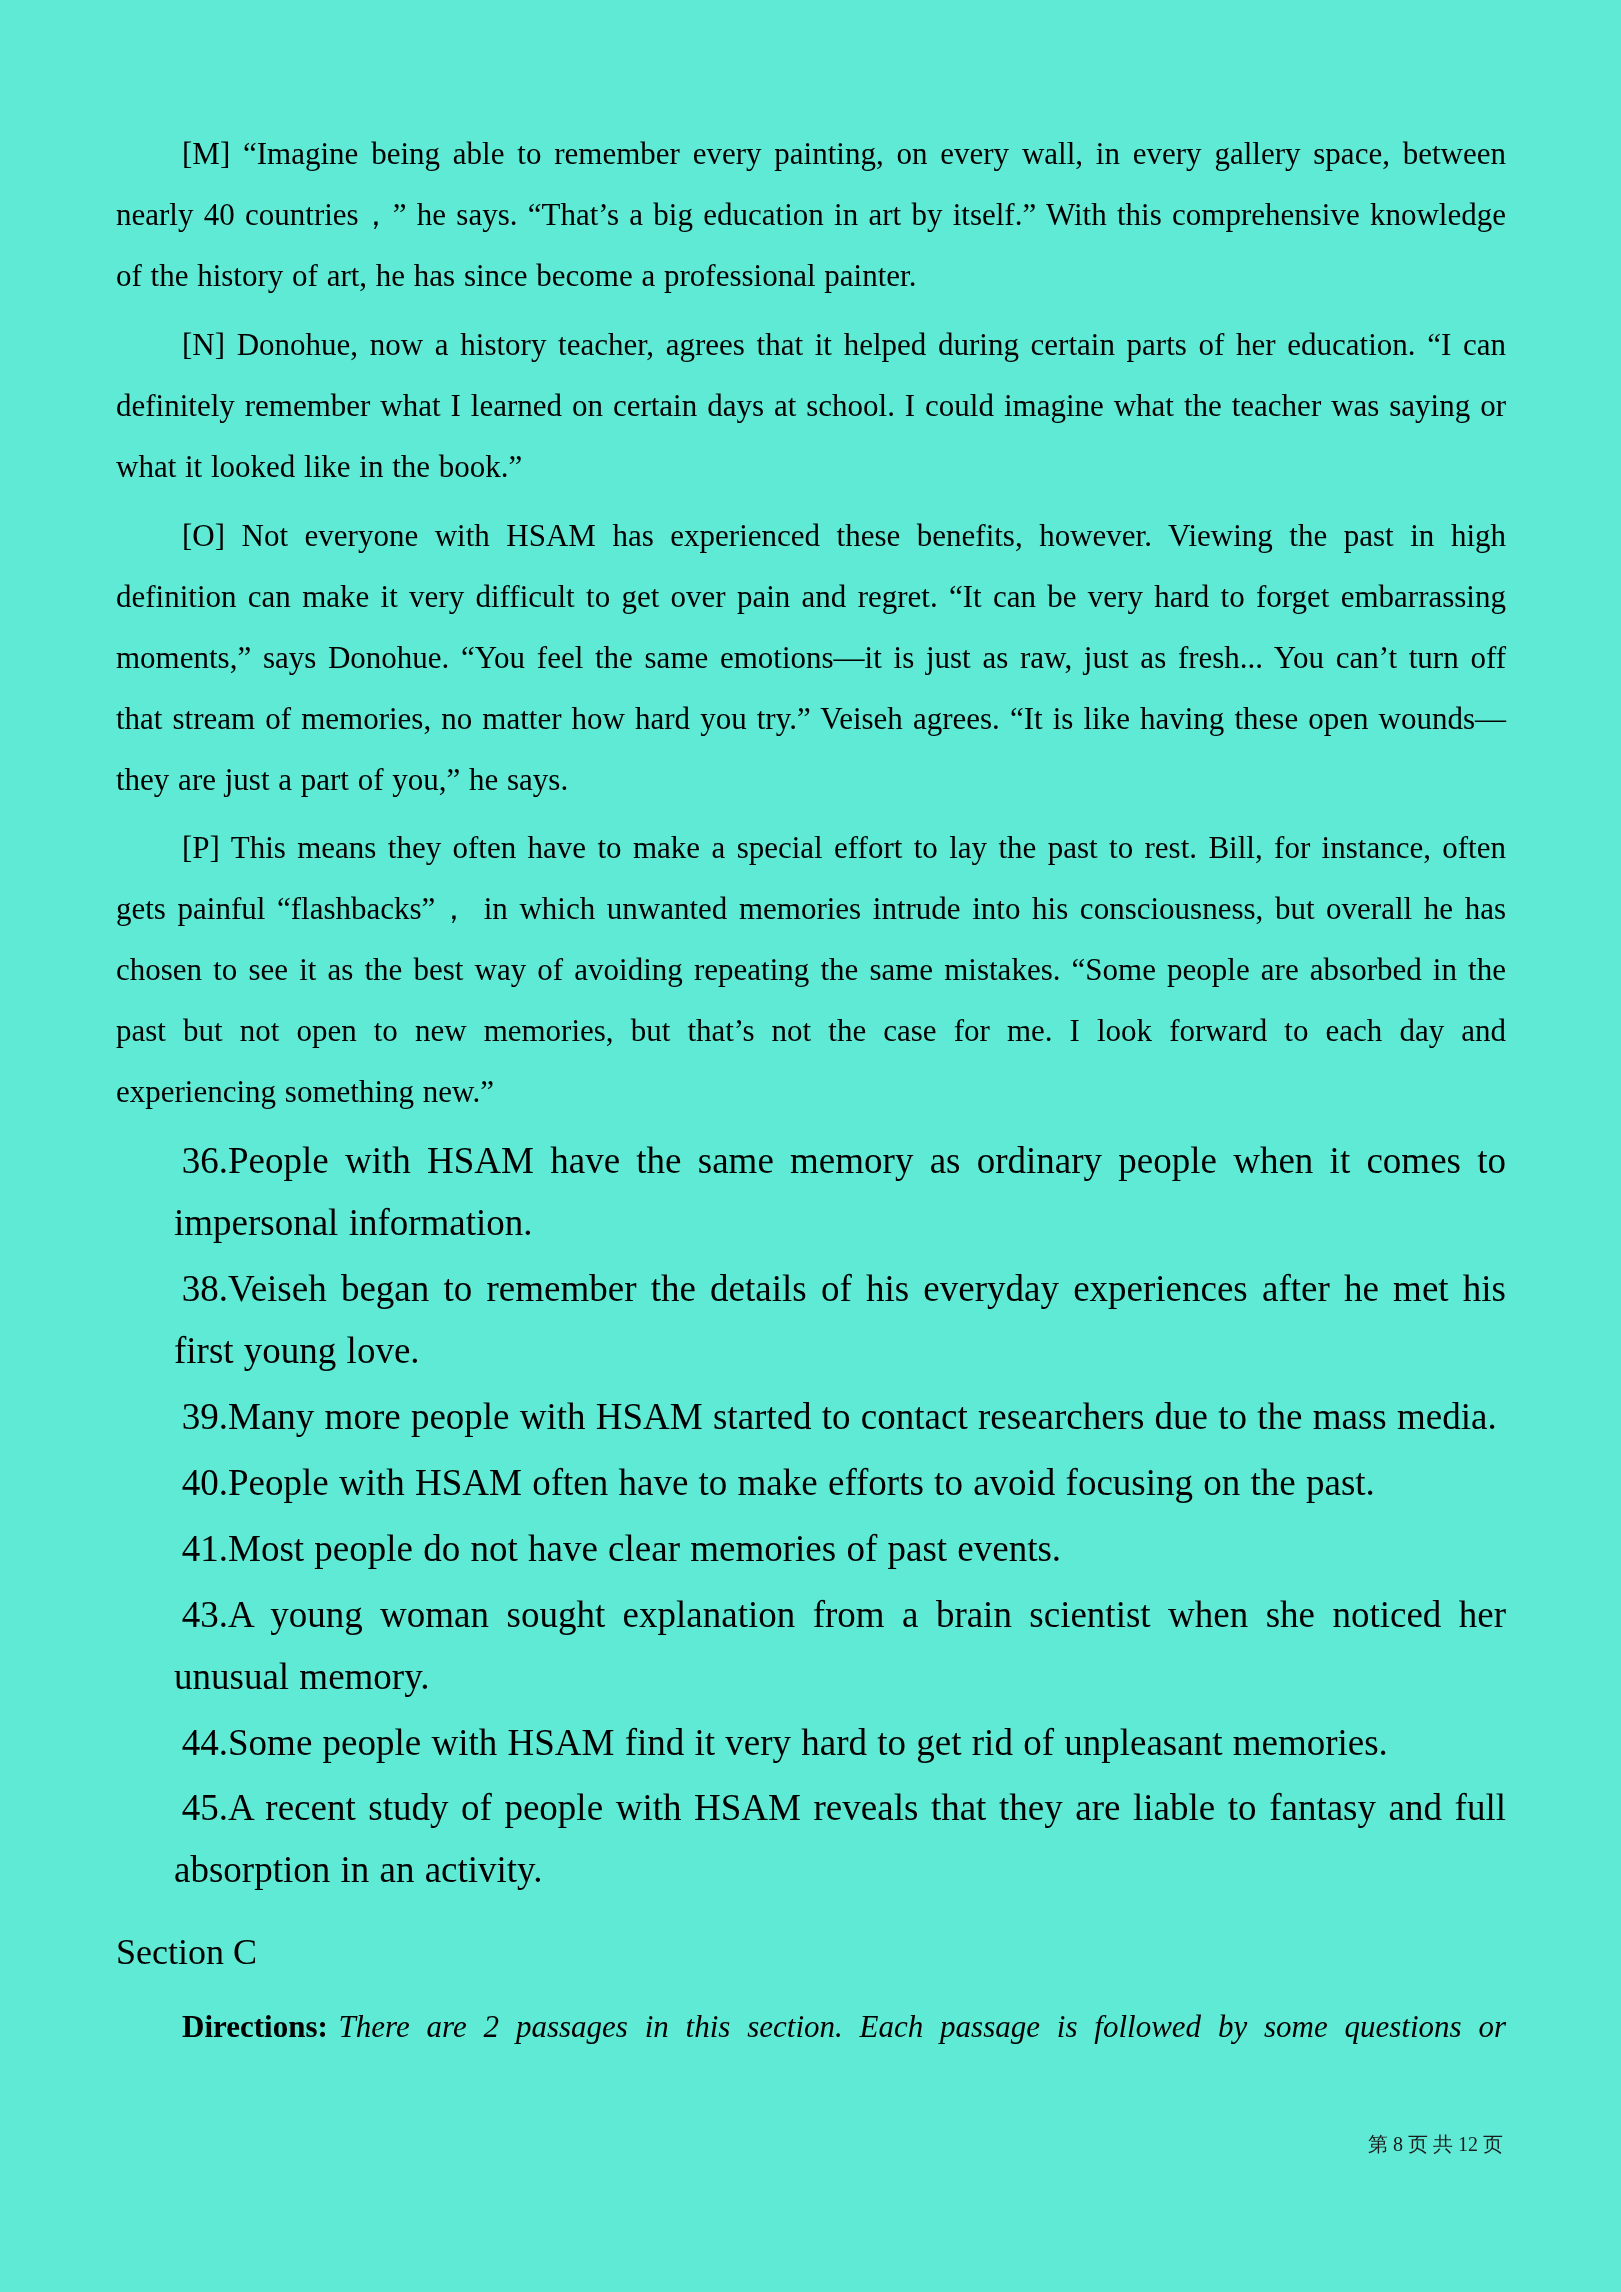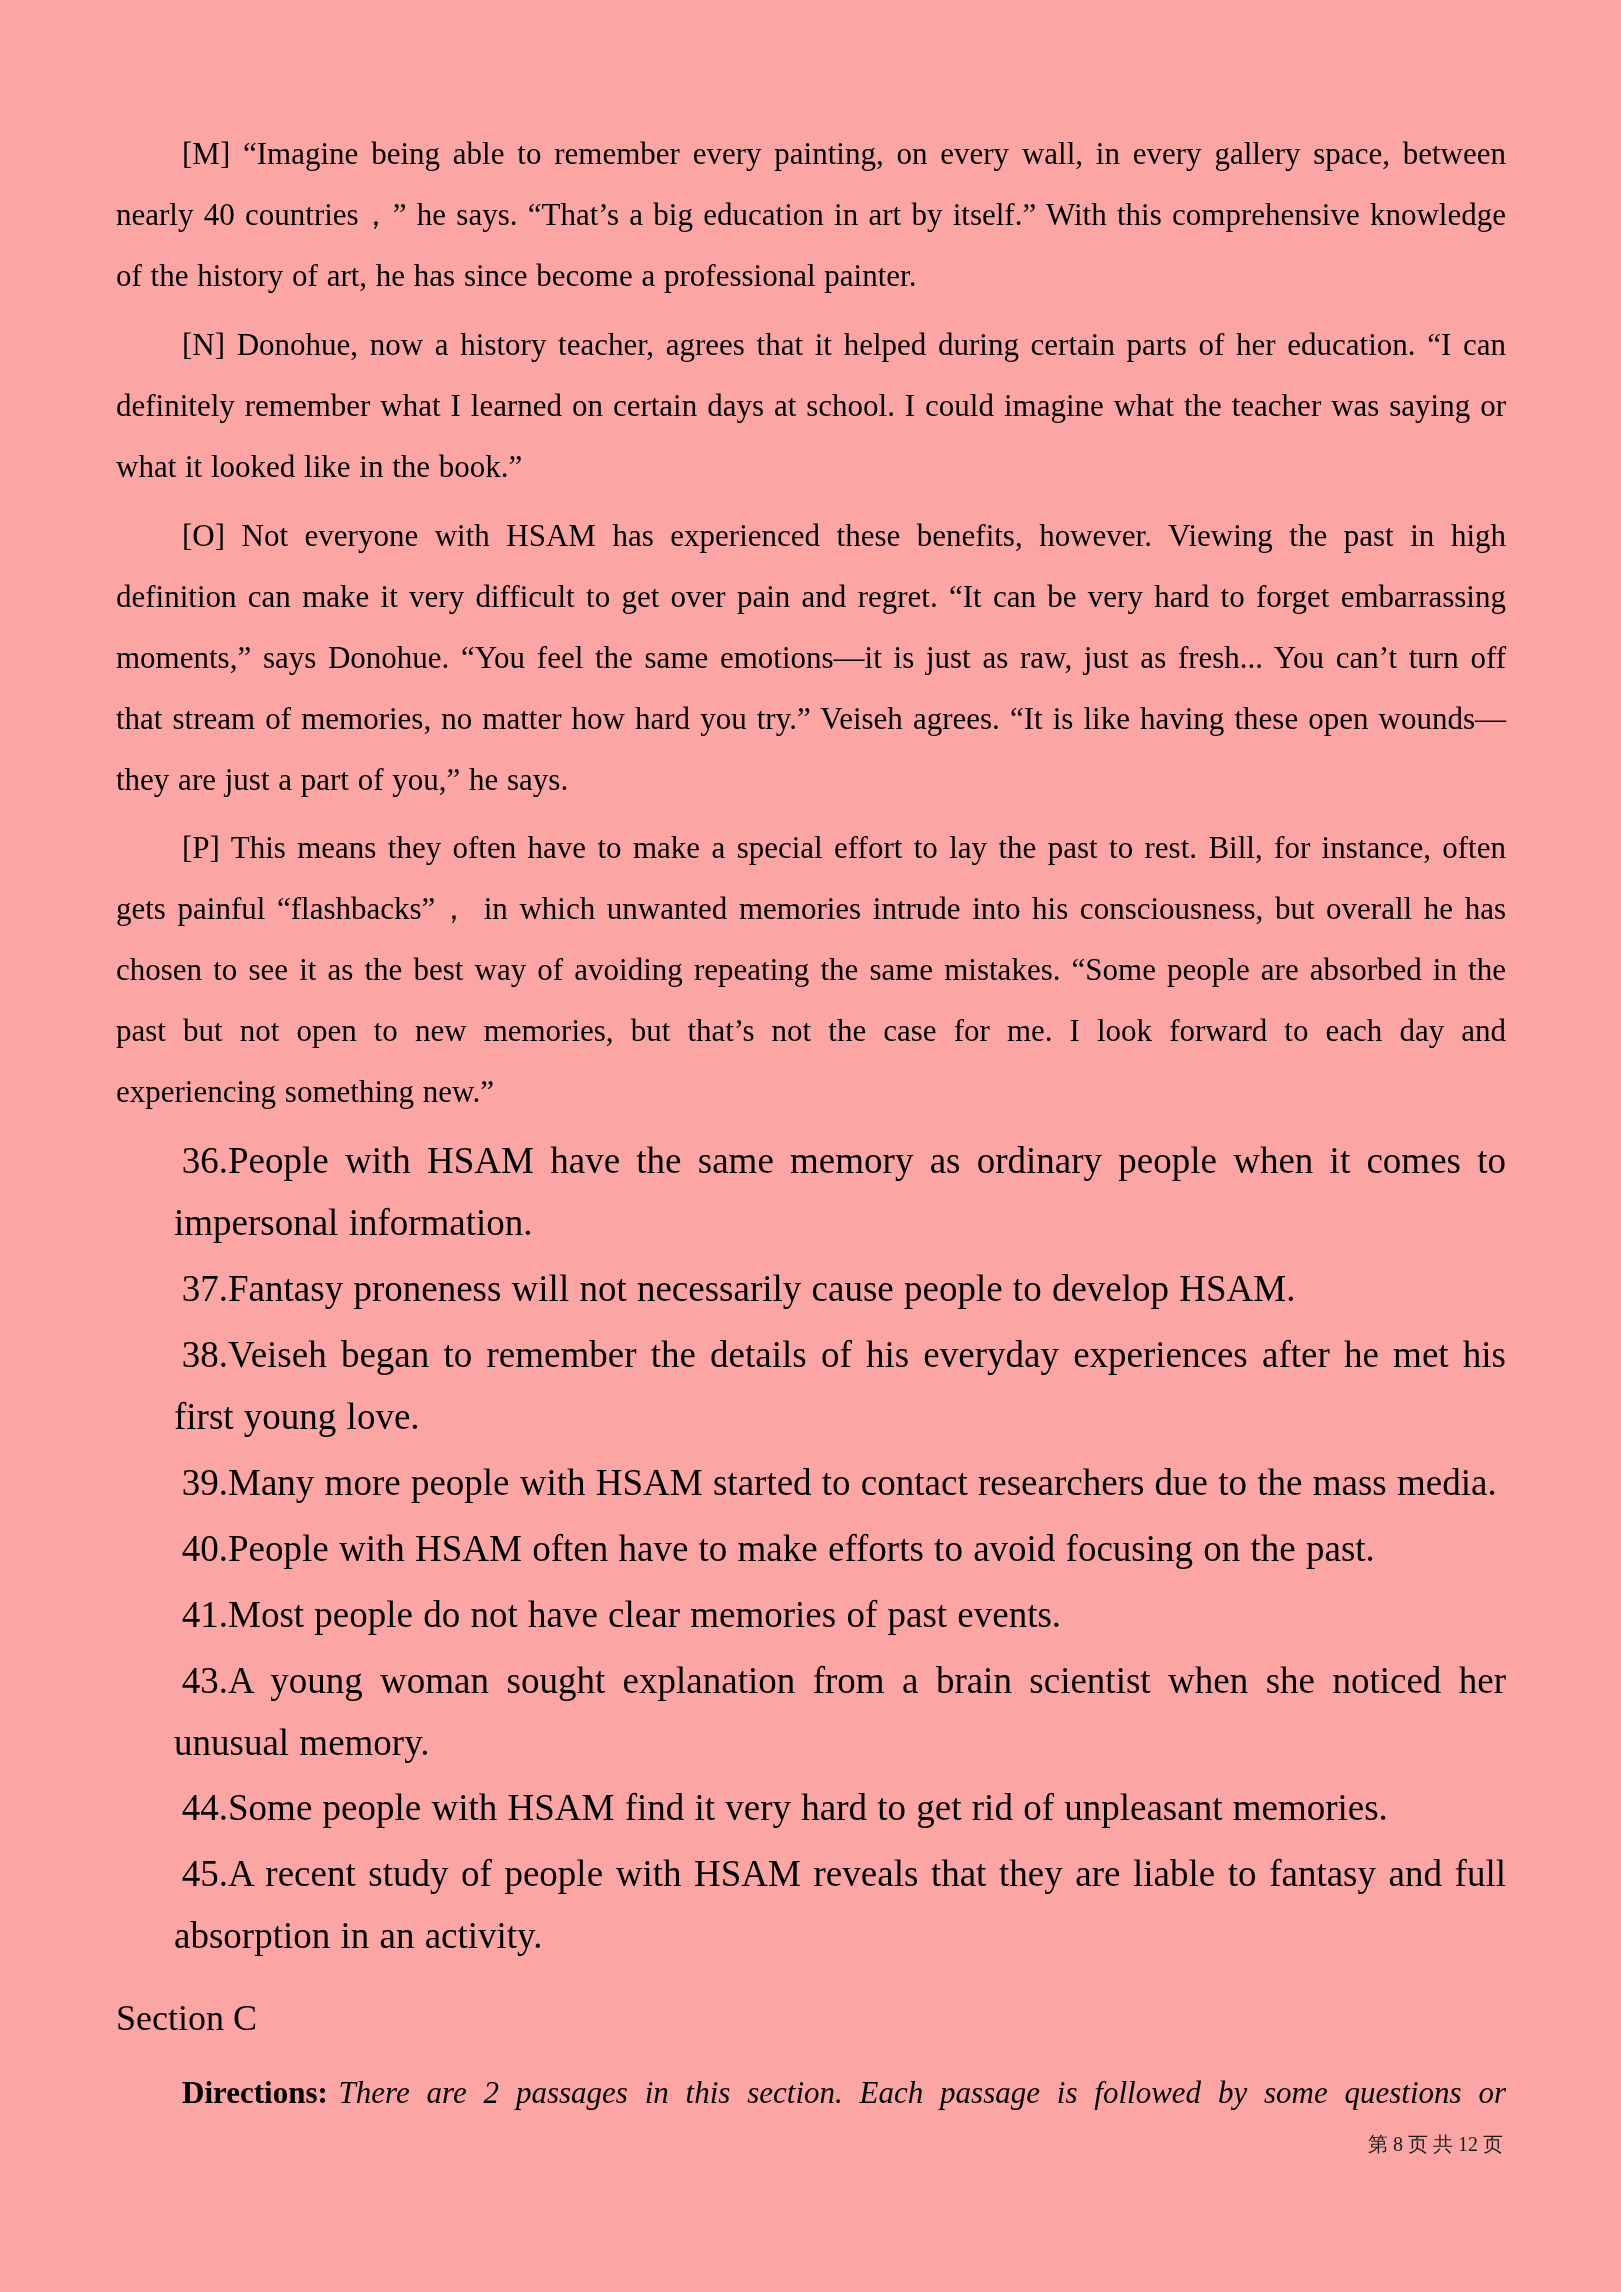--- a/index.html
+++ b/index.html
@@ -4,21 +4,21 @@
 <style>
   html, body {
     margin: 0;
     padding: 0;
     background: #ffffff;
   }
   .page {
     position: relative;
     width: 1621px;
     height: 2293px;
-    background: #fca5a5;
+    background: #5eead4;
     color: #000000;
     font-family: "Liberation Serif", serif;
     overflow: hidden;
   }
   .content {
     position: absolute;
     left: 116px;
     top: 123px;
     width: 1390px;
   }
@@ -76,21 +76,20 @@
 <div class="page">
   <div class="content">
 
     <p class="para">[M] “Imagine being able to remember every painting, on every wall, in every gallery space, between nearly 40 countries，” he says. “That’s a big education in art by itself.” With this comprehensive knowledge of the history of art, he has since become a professional painter.</p>
     <p class="para">[N] Donohue, now a history teacher, agrees that it helped during certain parts of her education. “I can definitely remember what I learned on certain days at school. I could imagine what the teacher was saying or what it looked like in the book.”</p>
     <p class="para">[O] Not everyone with HSAM has experienced these benefits, however. Viewing the past in high definition can make it very difficult to get over pain and regret. “It can be very hard to forget embarrassing moments,” says Donohue. “You feel the same emotions—it is just as raw, just as fresh... You can’t turn off that stream of memories, no matter how hard you try.” Veiseh agrees. “It is like having these open wounds—they are just a part of you,” he says.</p>
     <p class="para">[P] This means they often have to make a special effort to lay the past to rest. Bill, for instance, often gets painful “flashbacks”， in which unwanted memories intrude into his consciousness, but overall he has chosen to see it as the best way of avoiding repeating the same mistakes. “Some people are absorbed in the past but not open to new memories, but that’s not the case for me. I look forward to each day and experiencing something new.”</p>
 
     <div>
       <p class="question"><span>36.</span><span>People with HSAM have the same memory as ordinary people when it comes to impersonal information.</span></p>
-      <p class="question"><span>37.</span><span>Fantasy proneness will not necessarily cause people to develop HSAM.</span></p>
       <p class="question"><span>38.</span><span>Veiseh began to remember the details of his everyday experiences after he met his first young love.</span></p>
       <p class="question"><span>39.</span><span>Many more people with HSAM started to contact researchers due to the mass media.</span></p>
       <p class="question"><span>40.</span><span>People with HSAM often have to make efforts to avoid focusing on the past.</span></p>
       <p class="question"><span>41.</span><span>Most people do not have clear memories of past events.</span></p>
       <p class="question"><span>43.</span><span>A young woman sought explanation from a brain scientist when she noticed her unusual memory.</span></p>
       <p class="question"><span>44.</span><span>Some people with HSAM find it very hard to get rid of unpleasant memories.</span></p>
       <p class="question"><span>45.</span><span>A recent study of people with HSAM reveals that they are liable to fantasy and full absorption in an activity.</span></p>
     </div>
 
     <h2 class="section-heading">Section C</h2>

